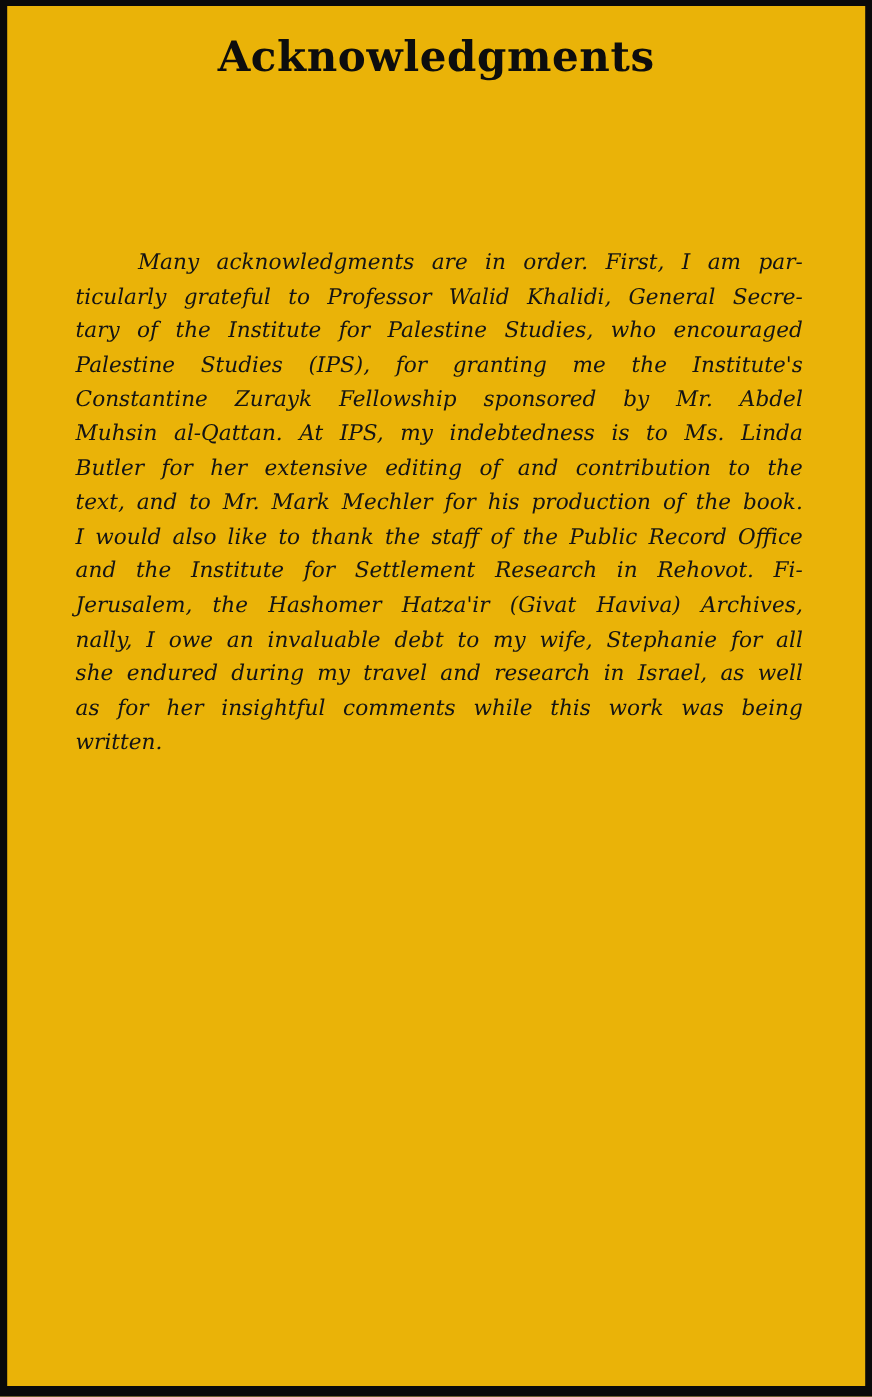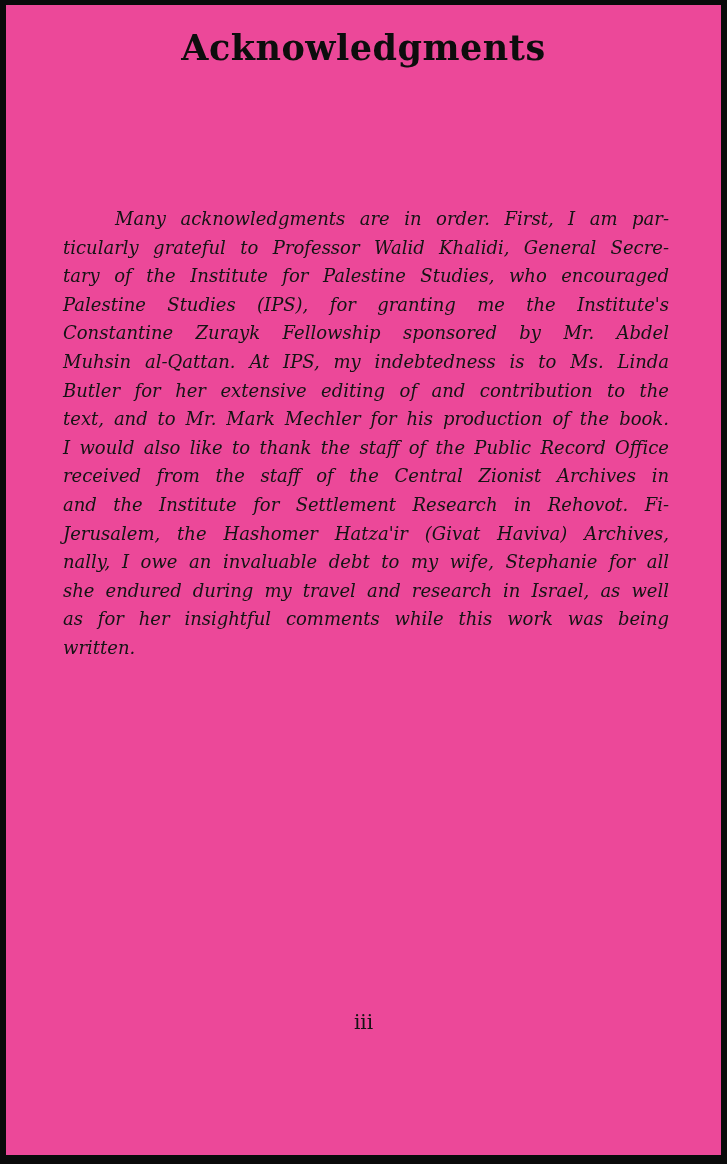--- a/index.html
+++ b/index.html
@@ -6,21 +6,21 @@
     margin: 0;
     padding: 0;
     background: #ffffff;
     font-family: "DejaVu Serif", "Liberation Serif", serif;
   }
   .page {
     position: relative;
     width: 727px;
     height: 1164px;
     box-sizing: border-box;
-    background: #ec4899;
+    background: #eab308;
     border-style: solid;
     border-color: #0a0a0a;
     border-width: 5px 6px 9px 6px;
     overflow: hidden;
     color: #111;
   }
   .page-title {
     position: absolute;
     top: 22px;
     left: 0;
@@ -72,23 +72,21 @@
   <div class="body-paragraph">
       <div class="line first">Many acknowledgments are in order.  First, I am par-</div>
       <div class="line">ticularly grateful to Professor Walid Khalidi, General Secre-</div>
       <div class="line">tary of the Institute for Palestine Studies, who encouraged</div>
       <div class="line">Palestine Studies (IPS), for granting me the Institute's</div>
       <div class="line">Constantine Zurayk Fellowship sponsored by Mr. Abdel</div>
       <div class="line">Muhsin al-Qattan.  At IPS, my indebtedness is to Ms. Linda</div>
       <div class="line">Butler for her extensive editing of and contribution to the</div>
       <div class="line">text, and to Mr. Mark Mechler for his production of the book.</div>
       <div class="line">I would also like to thank the staff of the Public Record Office</div>
-      <div class="line">received from the staff of the Central Zionist Archives in</div>
       <div class="line">and the Institute for Settlement Research in Rehovot.  Fi-</div>
       <div class="line">Jerusalem, the Hashomer Hatza'ir (Givat Haviva) Archives,</div>
       <div class="line">nally, I owe an invaluable debt to my wife, Stephanie for all</div>
       <div class="line">she endured during my travel and research in Israel, as well</div>
       <div class="line">as for her insightful comments while this work was being</div>
       <div class="line last">written.</div>
     </div>
 
-  <div class="page-number">iii</div>
 </div>
 
 </body></html>

